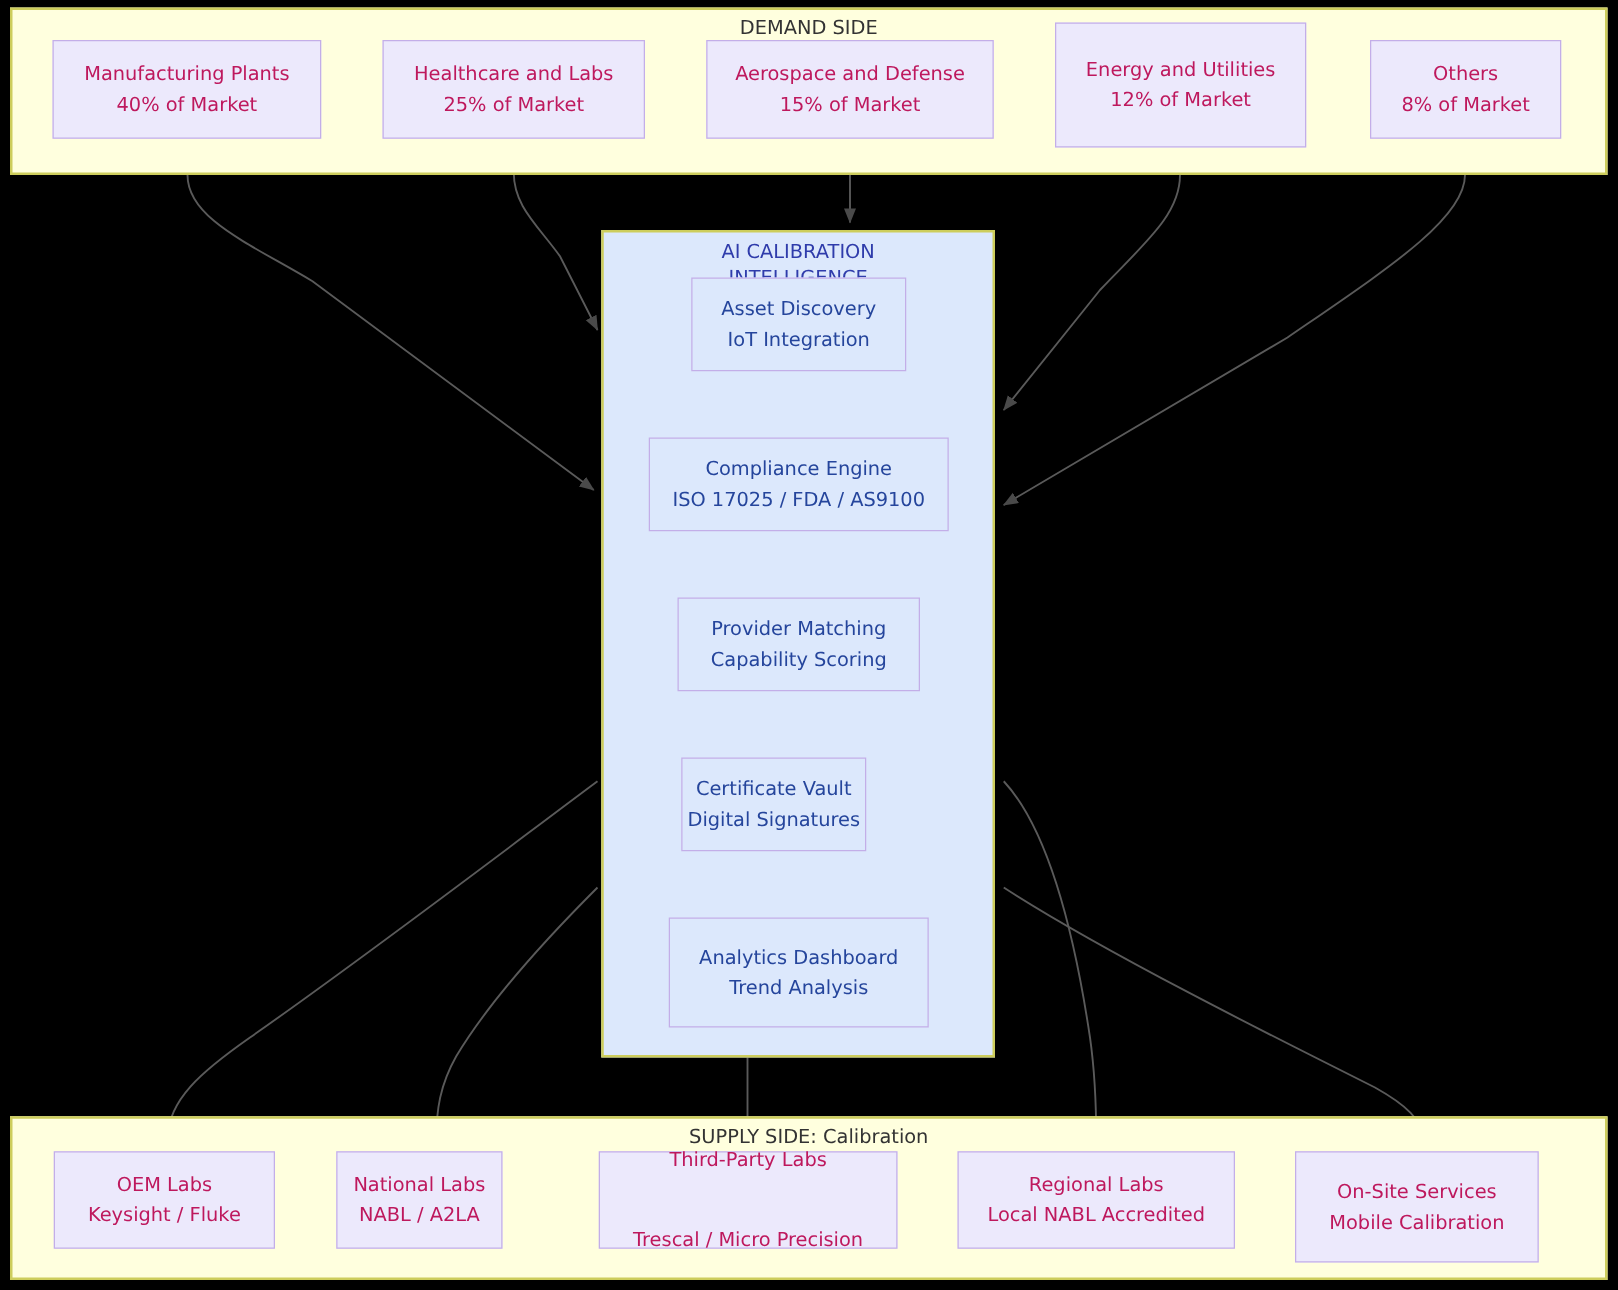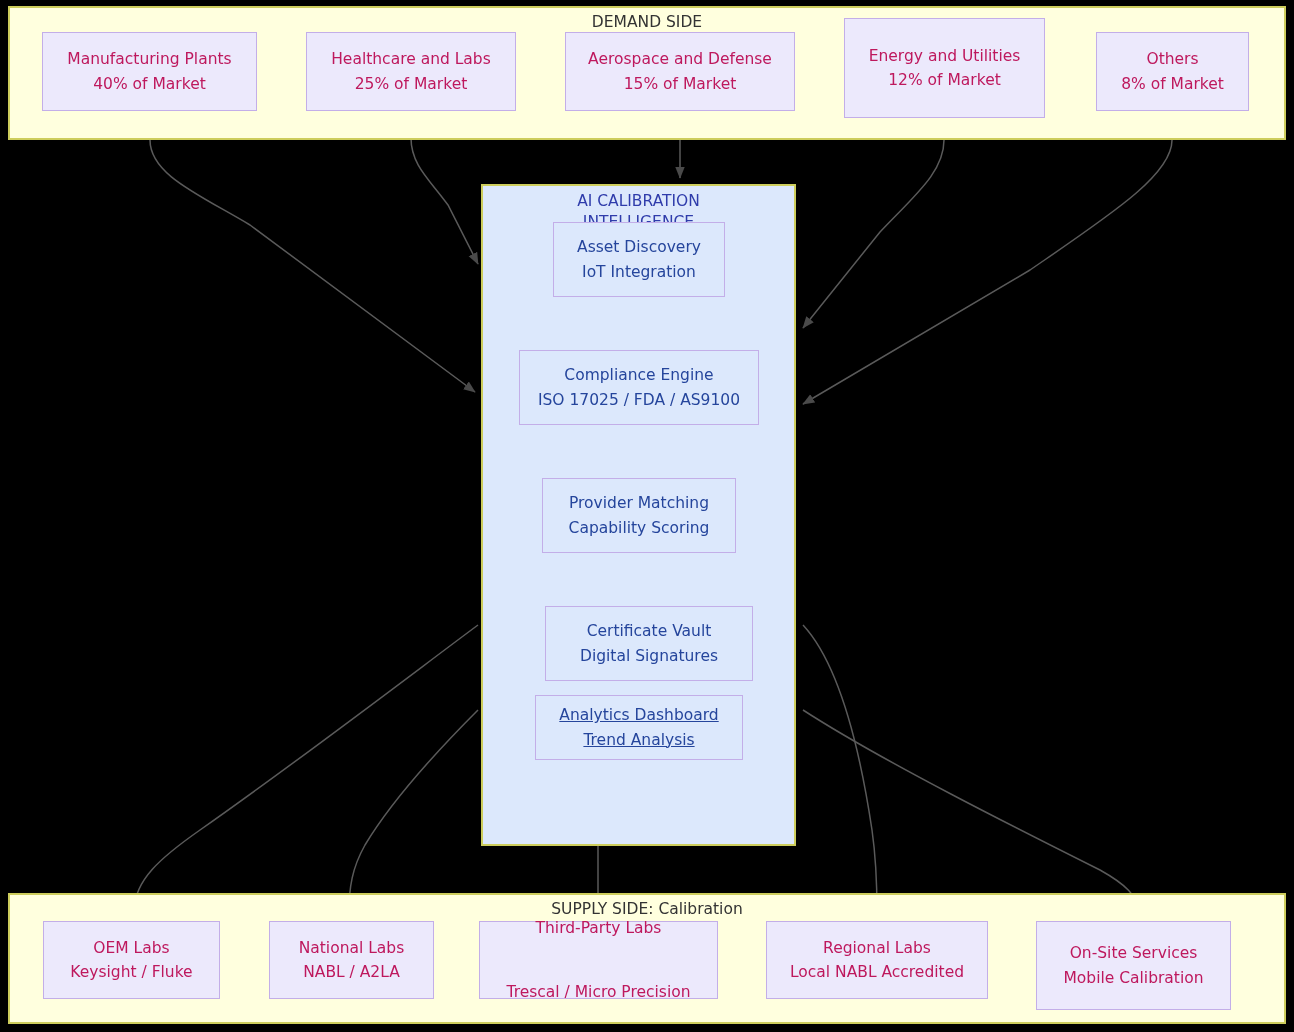--- a/index.html
+++ b/index.html
@@ -132,38 +132,38 @@
     <span class="l2">IoT Integration</span>
   </div>
   <div class="node inner" style="left:519px; top:350px; width:240px; height:75px;">
     <span class="l1">Compliance Engine</span>
     <span class="l2">ISO 17025 / FDA / AS9100</span>
   </div>
   <div class="node inner" style="left:542px; top:478px; width:194px; height:75px;">
     <span class="l1">Provider Matching</span>
     <span class="l2">Capability Scoring</span>
   </div>
-  <div class="node inner" style="left:545px; top:606px; width:208px; height:75px;justify-content:center;">
+  <div class="node inner" style="left:545px; top:606px; width:148px; height:75px;justify-content:center;">
     <span class="l1">Certificate Vault</span>
     <span class="l2">Digital Signatures</span>
   </div>
-  <div class="node inner" style="left:535px; top:695px; width:208px; height:65px;text-decoration:underline;">
+  <div class="node inner" style="left:535px; top:734px; width:208px; height:88px;">
     <span class="l1">Analytics Dashboard</span>
     <span class="l2">Trend Analysis</span>
   </div>
 
   <div class="subgraph" style="left:8px; top:893px; width:1278px; height:131px;">
     <div class="subgraph-label" style="top:5px;">SUPPLY SIDE: Calibration</div>
   </div>
 
   <div class="node" style="left:43px; top:921px; width:177px; height:78px;">
     <span class="l1">OEM Labs</span>
     <span class="l2">Keysight / Fluke</span>
   </div>
-  <div class="node" style="left:269px; top:921px; width:165px; height:78px;">
+  <div class="node" style="left:269px; top:921px; width:133px; height:78px;">
     <span class="l1">National Labs</span>
     <span class="l2">NABL / A2LA</span>
   </div>
   <div class="node" style="left:479px; top:921px; width:239px; height:78px;gap:40px;">
     <span class="l1">Third-Party Labs</span>
     <span class="l2">Trescal / Micro Precision</span>
   </div>
   <div class="node" style="left:766px; top:921px; width:222px; height:78px;">
     <span class="l1">Regional Labs</span>
     <span class="l2">Local NABL Accredited</span>

